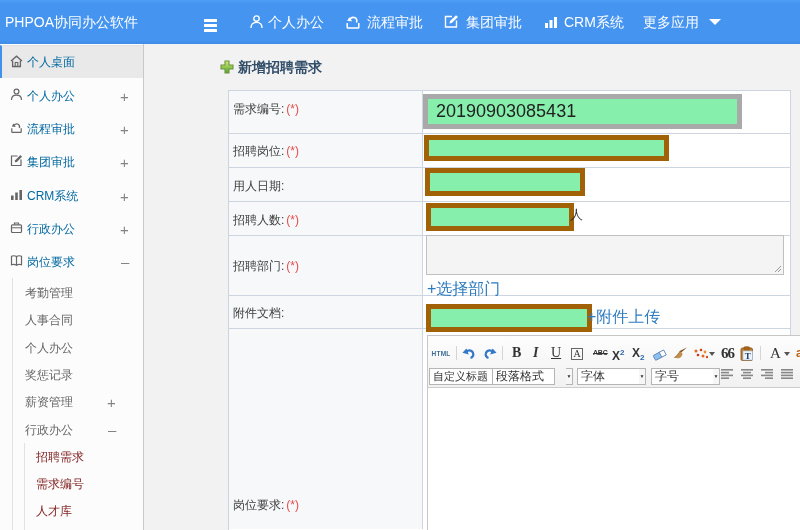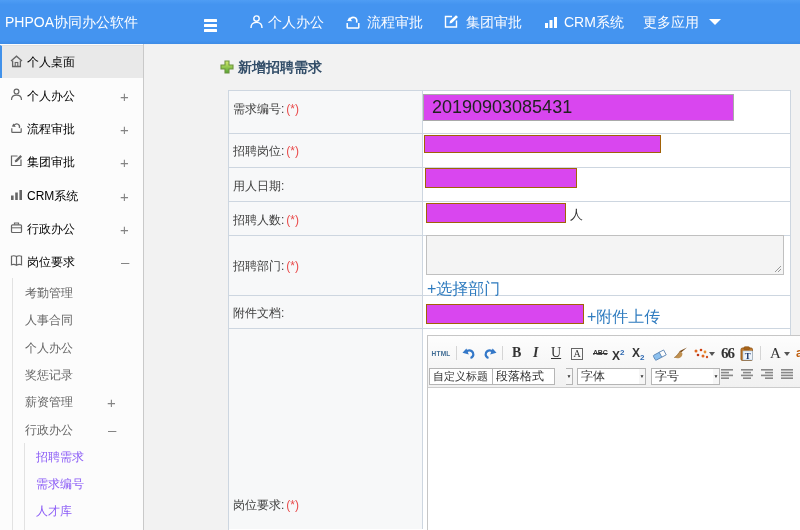--- a/index.html
+++ b/index.html
@@ -6,34 +6,34 @@
 body{width:800px;height:530px;overflow:hidden;font-family:"Liberation Sans",sans-serif;background:#f2f2f2;position:relative}
 .abs{position:absolute}
 
 #hdr{left:0;top:0;width:800px;height:44px;background:linear-gradient(#4f9df4,#4494f0 10%,#4494f0 92%,#3e8ce6)}
 #logo{left:5px;top:0;height:44px;line-height:44px;color:#fff;font-size:14px}
 .nav{color:#fdfdff;font-size:14px;font-weight:300;top:0;height:44px;line-height:44px}
 #burger span{display:block;width:13px;height:3px;background:#fff;border-radius:0.5px;margin:0 0 2px 0}
 
 #side{left:0;top:44px;width:143px;height:486px;background:#fcfcfc;border-right:1px solid #c9c9c9}
 #active{left:0;top:45px;width:141px;height:32px;background:#e9e9e9;border-left:2px solid #4191ea;border-top:1px solid #e0e0e0}
-.m1{left:27px;font-size:12px;color:#000000;white-space:nowrap}
+.m1{left:27px;font-size:12px;color:#0369a1;white-space:nowrap}
 .m2{left:25px;font-size:12px;color:#666;white-space:nowrap}
-.m3{left:36px;font-size:12px;color:#8b5cf6;white-space:nowrap}
+.m3{left:36px;font-size:12px;color:#7f1d1d;white-space:nowrap}
 .pm{font-size:15px;color:#848484;font-weight:300}
 .icn{left:10px;width:13px;height:13px}
 .vline{width:1px;background:#e2e2e2}
 
 #title{left:238px;top:59px;font-size:14px;font-weight:bold;color:#334e69}
 #tblbg{left:228px;top:90px;width:561px;height:440px;background:#fff;border:1px solid #cdd6e0}
 #lblcol{left:229px;top:91px;width:193px;height:438px;background:#f7f8f9;border-right:1px solid #cdd6e0}
 .hline{left:229px;width:561px;height:1px;background:#cdd6e0}
 .lbl{left:233px;font-size:12px;color:#404040;white-space:nowrap}
 .lbl em{color:#e94c4c;font-style:normal;margin-left:2px}
-.inp{background:#d946ef;border:1px solid #a16207}
+.inp{background:#86efac;border:5px solid #a16207}
 .lnk{color:#2e7bbf;font-size:16px;white-space:nowrap}
 
 #ed{left:427px;top:335px;width:395px;height:340px;background:#fff;border:1px solid #c6c6c6}
 #edtb{left:0;top:0;width:100%;height:51px;background:linear-gradient(#fdfdfd,#f1f1f1);border-bottom:1px solid #ccc}
 .t1{top:344px;height:18px;line-height:18px;font-size:12px;color:#333;white-space:nowrap}
 .sep1{top:346px;width:1px;height:14px;background:#d5d5d5}
 .combo{top:368px;height:15px;background:#fff;border:1px solid #b5b5b5;font-size:12px;color:#333;line-height:15px;padding-left:3px;white-space:nowrap;overflow:hidden}
 .carr{top:368px;width:6px;height:15px;background:#f6f6f6;border:1px solid #b5b5b5;border-left:none;text-align:center;line-height:15px;font-size:5px;color:#333;overflow:hidden}
 svg{display:block}
 </style>

